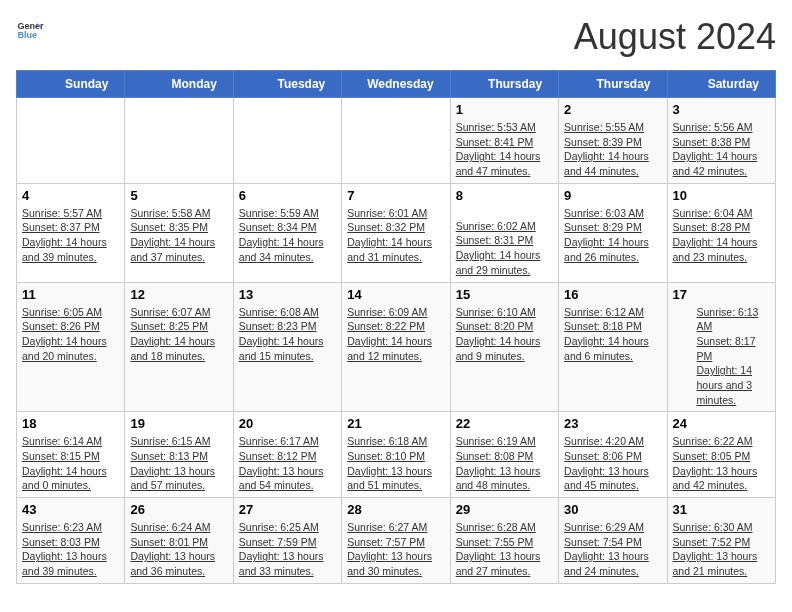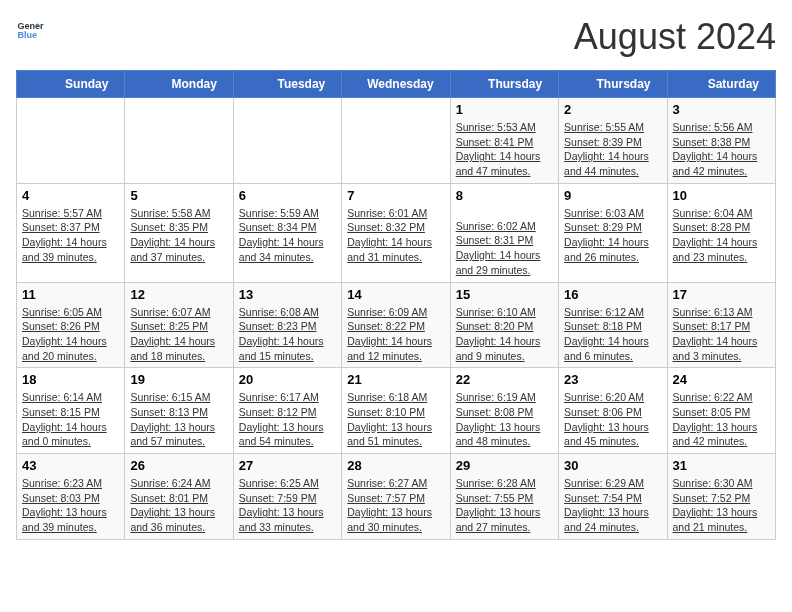--- a/index.html
+++ b/index.html
@@ -210,21 +210,21 @@
 Daylight: 14 hours and 9 minutes.</div>
         </td>
         <td>
           <span class="day-num">16</span>
           <div class="day-info" style="white-space: pre-line;">Sunrise: 6:12 AM
 Sunset: 8:18 PM
 Daylight: 14 hours and 6 minutes.</div>
         </td>
         <td>
           <span class="day-num">17</span>
-          <div class="day-info" style="white-space: pre-line;">Sunrise: 6:13 AM
+          <div class="day-info" style="white-space: pre-line; margin-left: 24px;">Sunrise: 6:13 AM
 Sunset: 8:17 PM
 Daylight: 14 hours and 3 minutes.</div>
         </td>
       </tr>
       <tr>
         <td>
           <span class="day-num">18</span>
           <div class="day-info" style="white-space: pre-line;">Sunrise: 6:14 AM
 Sunset: 8:15 PM
 Daylight: 14 hours and 0 minutes.</div>
@@ -248,21 +248,21 @@
 Daylight: 13 hours and 51 minutes.</div>
         </td>
         <td>
           <span class="day-num">22</span>
           <div class="day-info" style="white-space: pre-line;">Sunrise: 6:19 AM
 Sunset: 8:08 PM
 Daylight: 13 hours and 48 minutes.</div>
         </td>
         <td>
           <span class="day-num">23</span>
-          <div class="day-info" style="white-space: pre-line;">Sunrise: 6:20 AM
+          <div class="day-info" style="white-space: pre-line;">Sunrise: 4:20 AM
 Sunset: 8:06 PM
 Daylight: 13 hours and 45 minutes.</div>
         </td>
         <td>
           <span class="day-num">24</span>
           <div class="day-info" style="white-space: pre-line;">Sunrise: 6:22 AM
 Sunset: 8:05 PM
 Daylight: 13 hours and 42 minutes.</div>
         </td>
       </tr>

